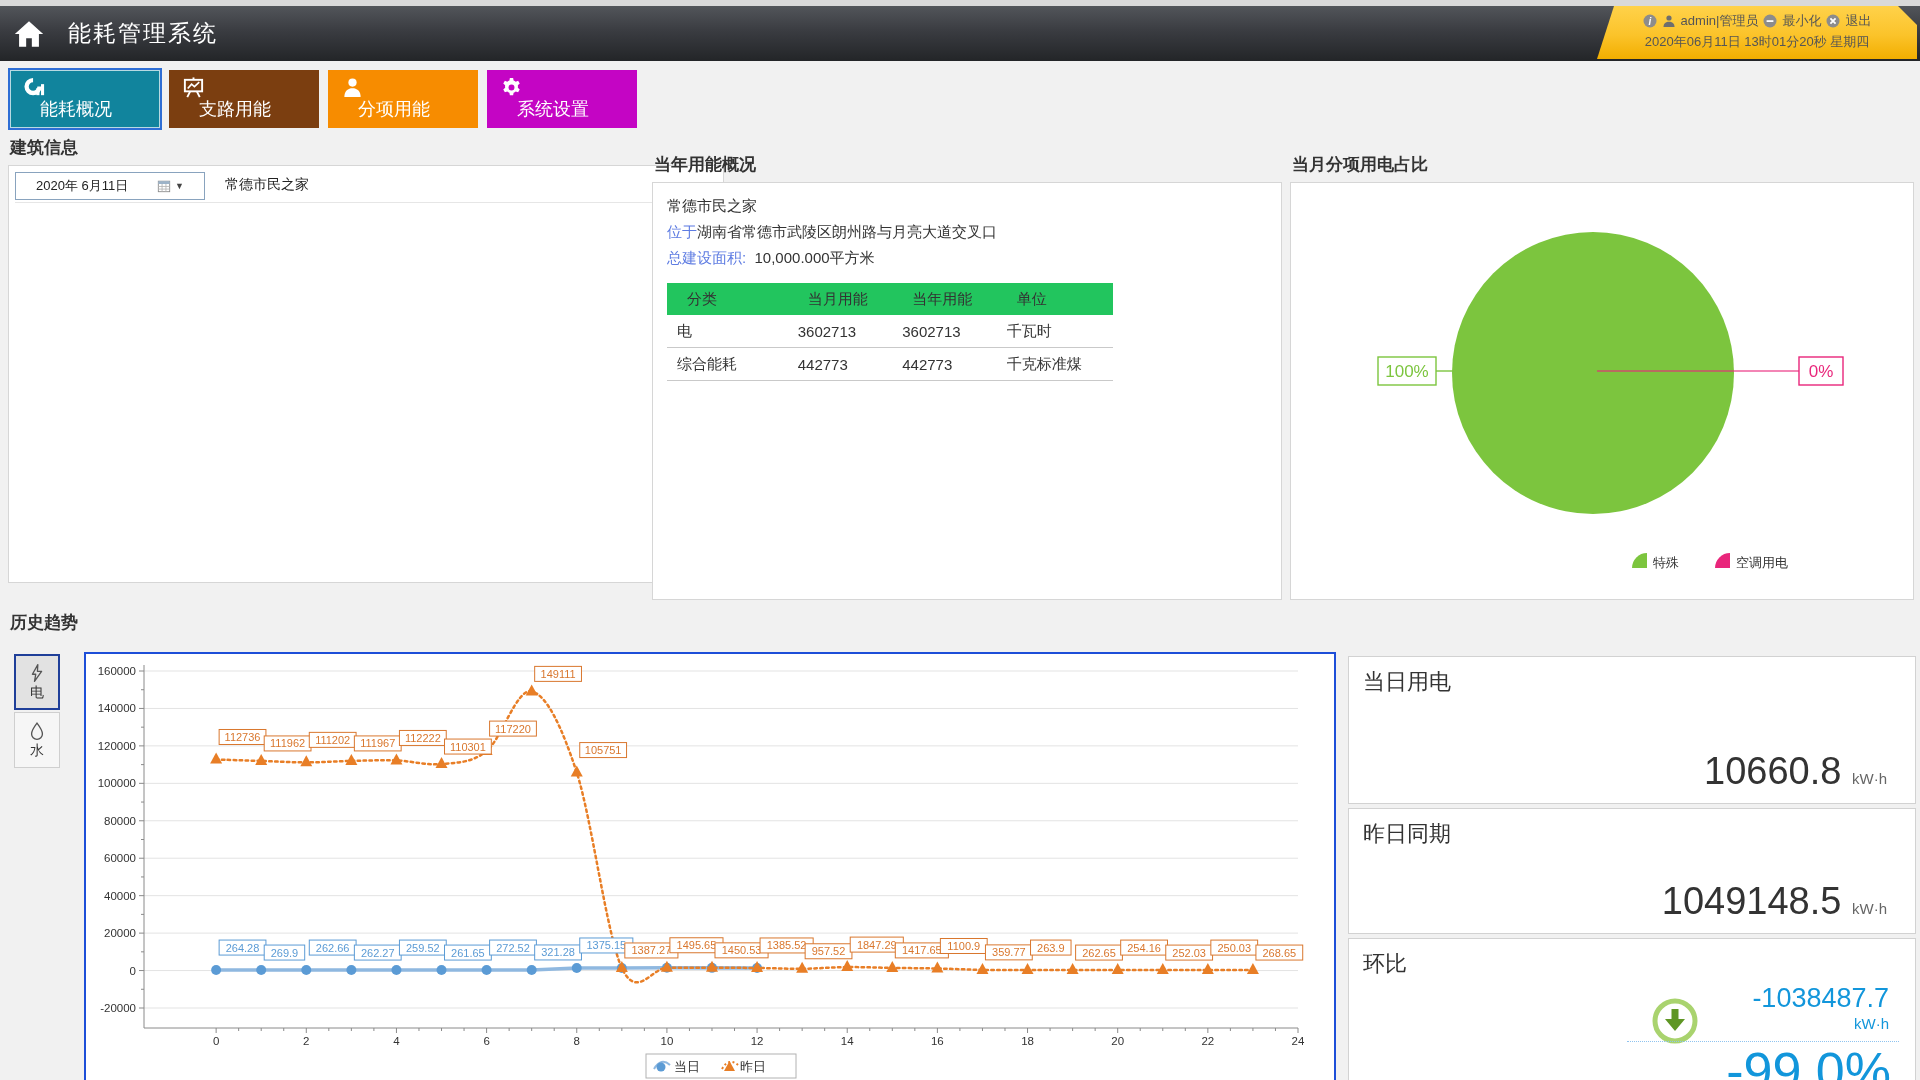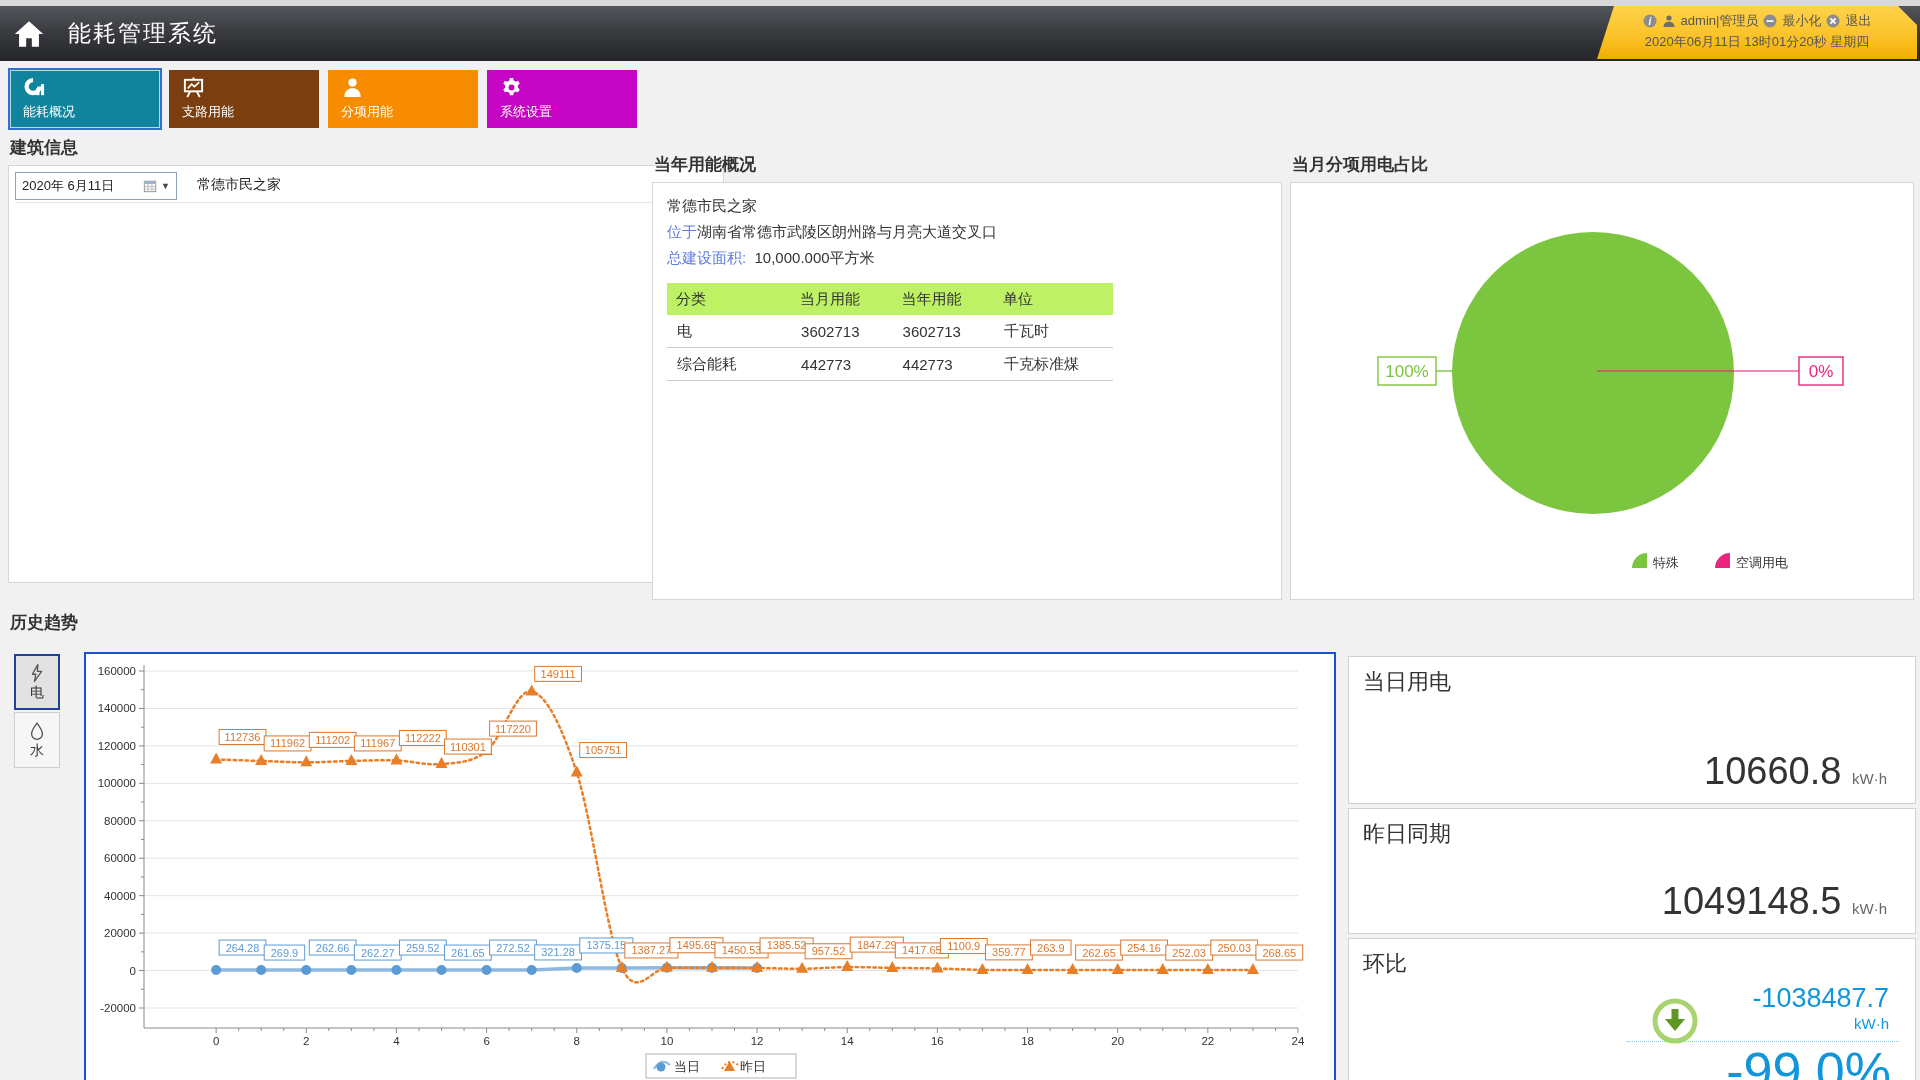--- a/index.html
+++ b/index.html
@@ -18,46 +18,46 @@
           clip-path:polygon(17px 0,301px 0,320px 19px,320px 53px,0 53px);}
   .ribbon-row{display:flex;align-items:center;justify-content:center;gap:5px;font-size:13px;margin-top:6px;color:#555;}
   .ribbon-row span{cursor:pointer;}
   .ribbon-row2{text-align:center;font-size:13px;margin-top:3px;color:#555;}
 
   
   .navrow{position:absolute;left:10px;top:64px;display:flex;gap:9px;}
   .navbtn{position:relative;width:150px;height:58px;border:none;color:#fff;cursor:pointer;
           font-family:inherit;padding:0;}
   .navbtn .nicon{position:absolute;left:13px;top:6px;}
-  .navbtn .nlabel{position:absolute;left:13px;bottom:7px;font-size:13px;}
+  .navbtn .nlabel{position:absolute;left:30px;bottom:7px;font-size:18px;}
   .navbtn.active{outline:2px solid #2E6ED5;box-shadow:inset 0 0 0 1px rgba(255,255,255,.7);}
 
   
   .panel{position:absolute;}
   .panel-title{font-size:17px;font-weight:bold;color:#333;height:34px;line-height:34px;padding-left:2px;}
   .panel-body{position:absolute;left:0;right:0;top:34px;bottom:0;background:#fff;border:1px solid #D6D6D6;}
   #panel-building{left:8px;top:125px;width:716px;height:452px;}
   #panel-annual{left:652px;top:142px;width:630px;height:452px;}
   #panel-pie{left:1290px;top:142px;width:624px;height:452px;}
 
   
   .bi-row{position:absolute;left:6px;top:6px;right:6px;height:30px;border-bottom:1px solid #E6E6E6;display:flex;align-items:flex-start;}
   .datepicker{width:148px;height:26px;border:1px solid #89A3BE;background:#fff;display:flex;align-items:center;
-              font-size:13px;color:#222;padding:0 6px;gap:4px;cursor:pointer;}
+              font-size:13px;color:#222;padding:0 20px;gap:4px;cursor:pointer;}
   .dp-text{flex:1;}
   .caret{font-size:9px;color:#444;}
   .building-select{margin-left:20px;flex:1;height:26px;display:flex;align-items:center;font-size:14px;color:#222;cursor:pointer;}
   .bs-caret{margin-left:auto;font-size:9px;color:#555;padding-right:3px;}
 
   
   .annual-inner{padding:10px 0 0 14px;}
   .info-line{font-size:15px;color:#333;line-height:26px;}
   .blue{color:#5E7CE2;}
   .energy-table{border-collapse:collapse;margin-top:12px;width:446px;font-size:15px;color:#333;}
-  .energy-table th{background:#bef264;font-weight:normal;text-align:left;height:30px;padding-left:9px;}
+  .energy-table th{background:#22c55e;font-weight:normal;text-align:left;height:30px;padding-left:20px;}
   .energy-table td{height:30px;padding-left:10px;border-bottom:1px solid #C9C9C9;text-align:left;}
   .energy-table th:nth-child(1),.energy-table td:nth-child(1){width:130px;}
   .energy-table th:nth-child(2),.energy-table td:nth-child(2){width:96px;}
   .energy-table th:nth-child(3),.energy-table td:nth-child(3){width:96px;}
   .energy-table th:nth-child(4),.energy-table td:nth-child(4){width:124px;}
 
   
   #history-title{position:absolute;left:8px;top:600px;width:300px;}
   .tabcol{position:absolute;left:14px;top:648px;display:flex;flex-direction:column;gap:2px;}
   .htab{width:46px;height:56px;background:#F6F6F6;border:1px solid #CFCFCF;display:flex;flex-direction:column;

